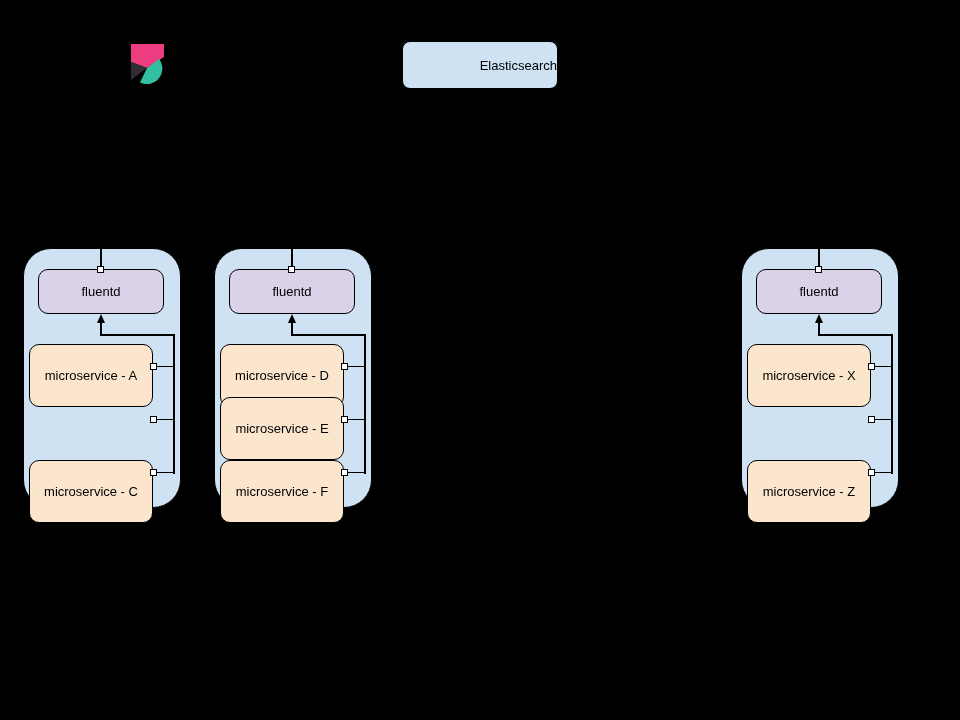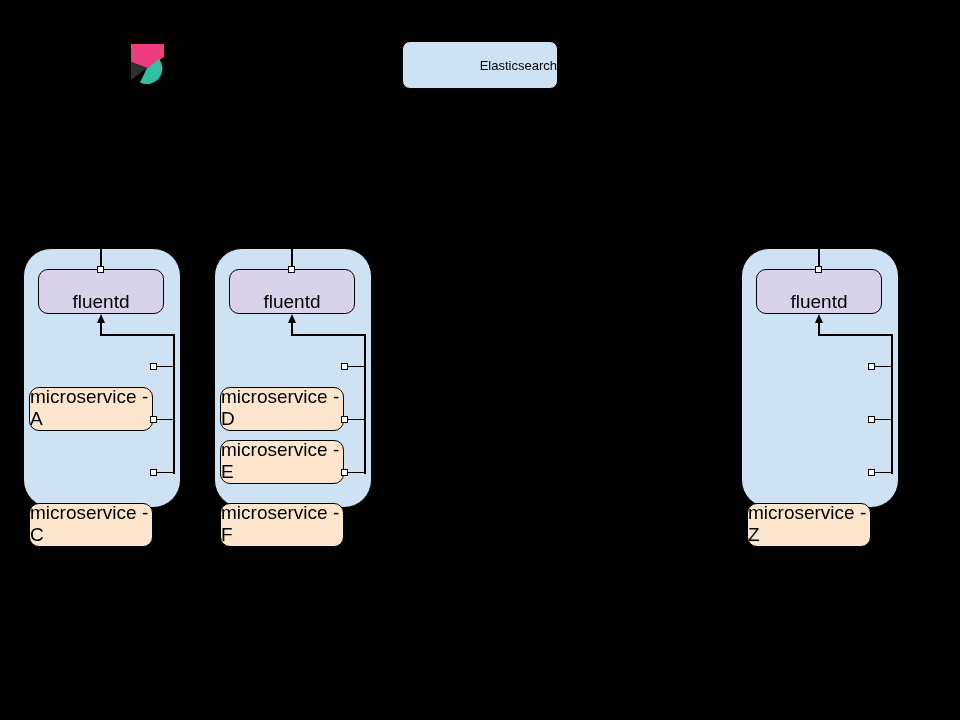--- a/index.html
+++ b/index.html
@@ -25,30 +25,30 @@
   .node {
     position:absolute; top:248px; width:158px; height:260px;
     background:var(--container-fill,#cfe2f3);
     border:1.5px solid var(--stroke,#000); border-radius:28px;
   }
   .node-1 { left:23px; }
   .node-2 { left:214px; }
   .node-3 { left:741px; }
 
   .box {
-    position:absolute; display:flex; align-items:flex-end; justify-content:center;
-    border:1.5px solid var(--stroke,#000); font-size:19px;
+    position:absolute; display:flex; align-items:center; justify-content:center;
+    border:1.5px solid var(--stroke,#000); font-size:13px;
   }
   .fluentd {
     left:14px; top:20px; width:126px; height:45px;
     background:var(--fluentd-fill,#d9d2e9); border-radius:10px;
   }
   .ms {
-    left:5px; width:124px; height:44px;
-    background:var(--service-fill,#fce5cd); border-radius:10px;margin-top:43px;
+    left:5px; width:124px; height:63px;
+    background:var(--service-fill,#fce5cd); border-radius:10px;
   }
   .ms-1 { top:95px; } .ms-2 { top:148px; } .ms-3 { top:211px; }
 
   
   .line { position:absolute; background:var(--stroke,#000); }
   .top-line { left:76.25px; top:-160px; width:1.5px; height:180px; }
   .stub     { left:76.25px; top:72px;   width:1.5px; height:14px; }
   .elbow    { left:76.25px; top:85px;   width:74px;  height:1.5px; }
   .rline    { left:149px;   top:85px;   width:1.5px; height:140px; }
   .ms-line  { left:129px; width:21px; height:1.5px; }
@@ -139,20 +139,23 @@
   <div class="line stub"></div>
   <div class="line elbow"></div>
   <div class="line rline"></div>
   <div class="line ms-line ml-1"></div>
   <div class="line ms-line ml-2"></div>
   <div class="line ms-line ml-3"></div>
   <div class="arrow-up"></div>
   <div class="box fluentd">
     <span>fluentd</span>
   </div>
+  <div class="box ms ms-1">
+    <span>microservice - X</span>
+  </div>
   <div class="box ms ms-3">
     <span>microservice - Z</span>
   </div>
   <div class="sq square-top"></div>
   <div class="sq ms-sq sq-1"></div>
   <div class="sq ms-sq sq-2"></div>
   <div class="sq ms-sq sq-3"></div>
 </div>
 
 </body></html>

